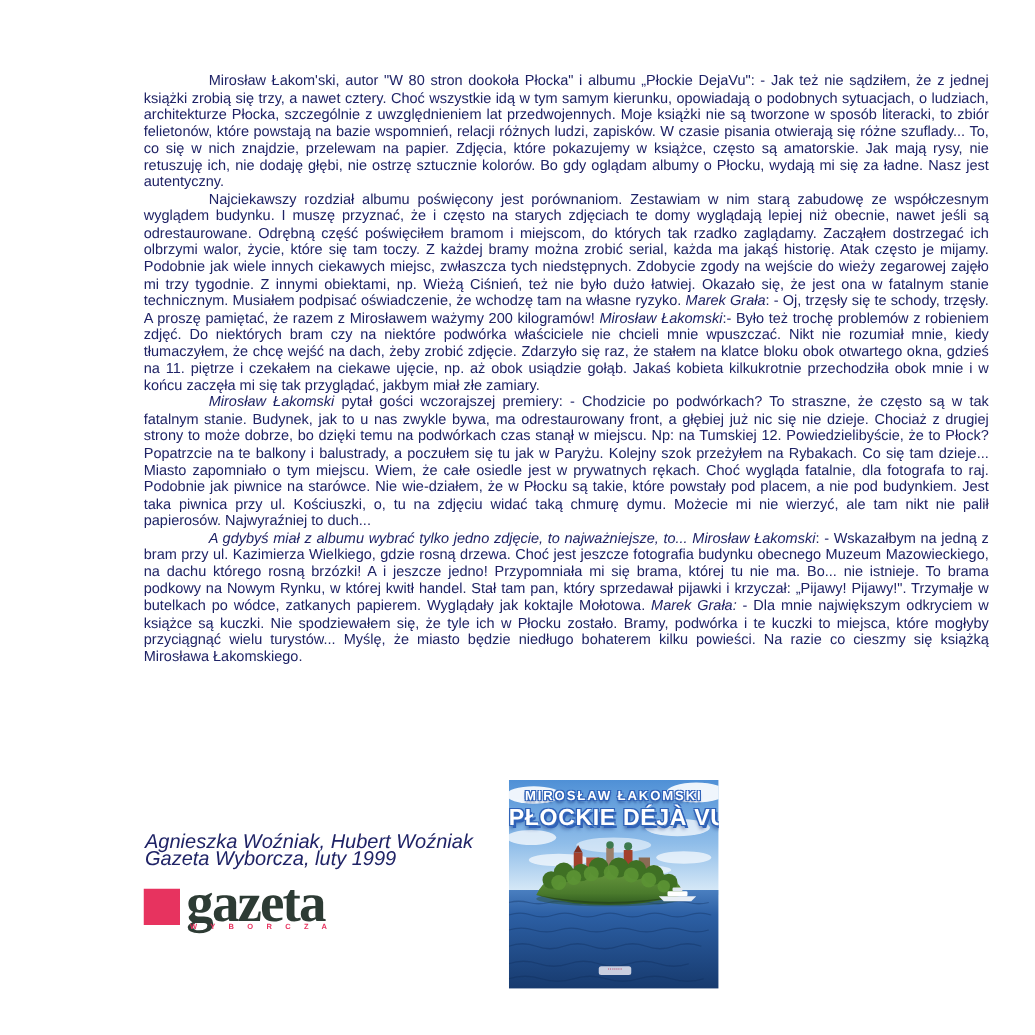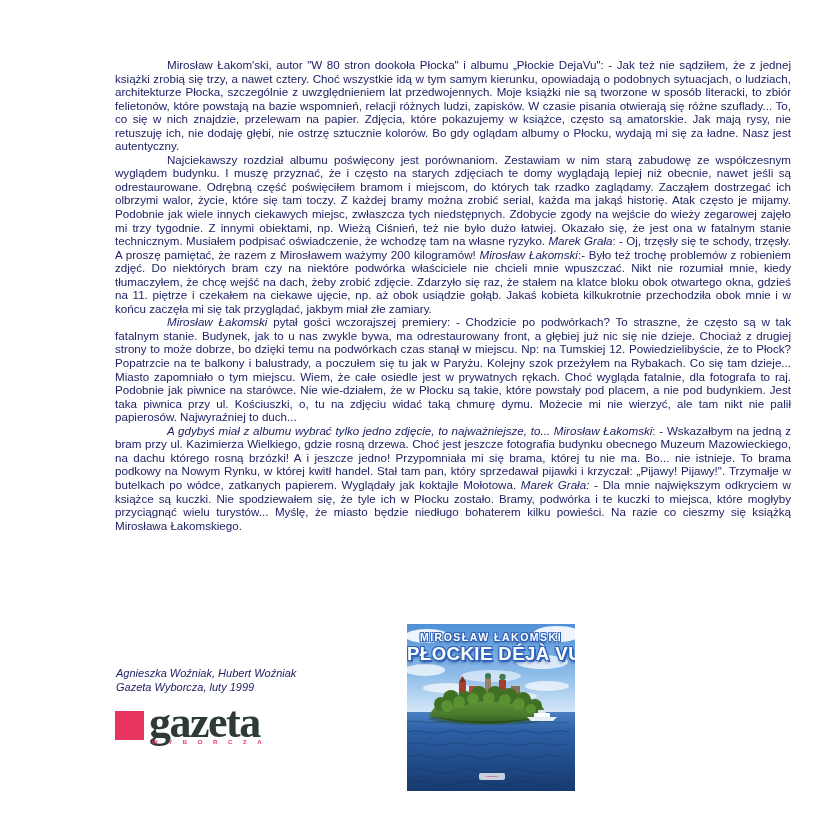--- a/index.html
+++ b/index.html
@@ -12,21 +12,21 @@
   .article {
     position:absolute; left:115px; top:58px; width:676px;
     color:#1f2366; font-size:11.6px; line-height:13.55px;
     text-align:justify;
   }
   .article p { margin:0; text-indent:52px; }
   .article i { font-style:italic; }
   
   .attribution {
     position:absolute; left:116px; top:667px;
-    color:#1f2366; font-style:italic; font-size:11px; line-height:13.5px;
+    color:#1f2366; font-style:italic; font-size:16px; line-height:13.5px;
   }
   
   .gazeta { position:absolute; left:115px; top:708px; display:flex; align-items:flex-start; }
   .gazeta-block { width:29px; height:29px; background:#e7335f; margin-top:3px; }
   .gazeta-type { margin-left:5px; }
   .gazeta-word {
     font-family:"Liberation Serif", serif; font-weight:bold;
     font-size:44px; line-height:30px; letter-spacing:-1.5px; color:#2d3b34;
   }
   .gazeta-sub {

